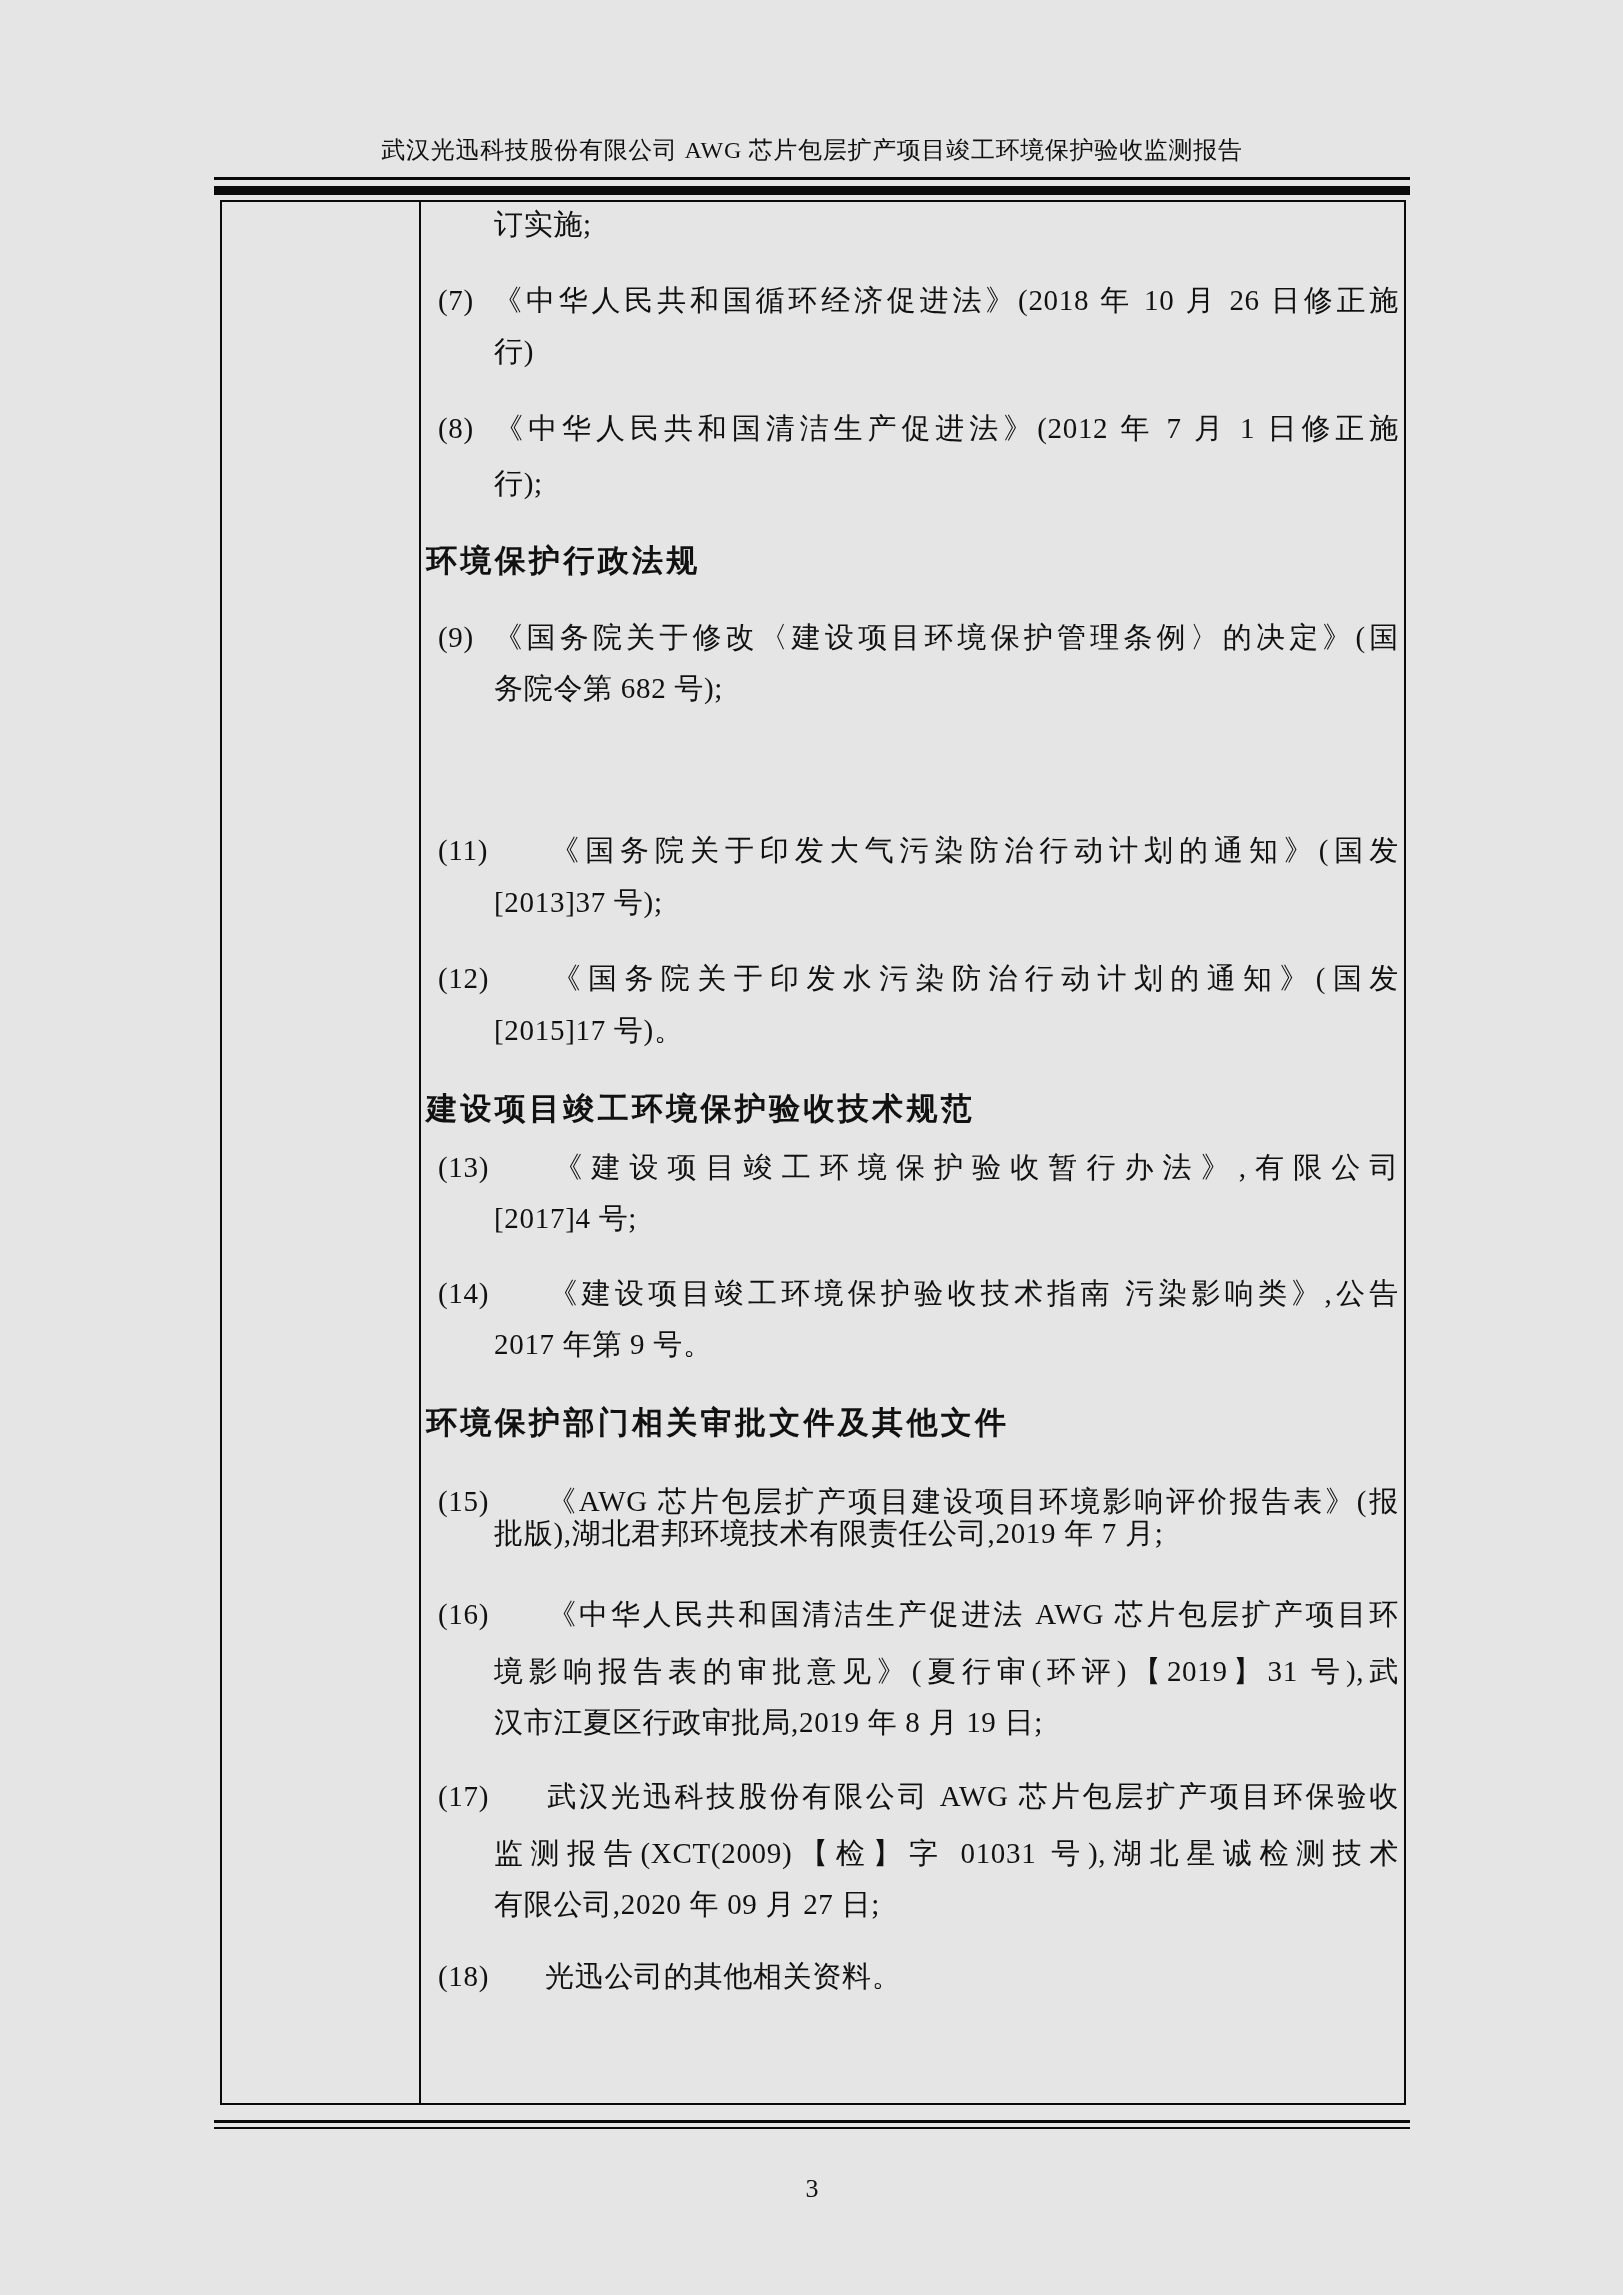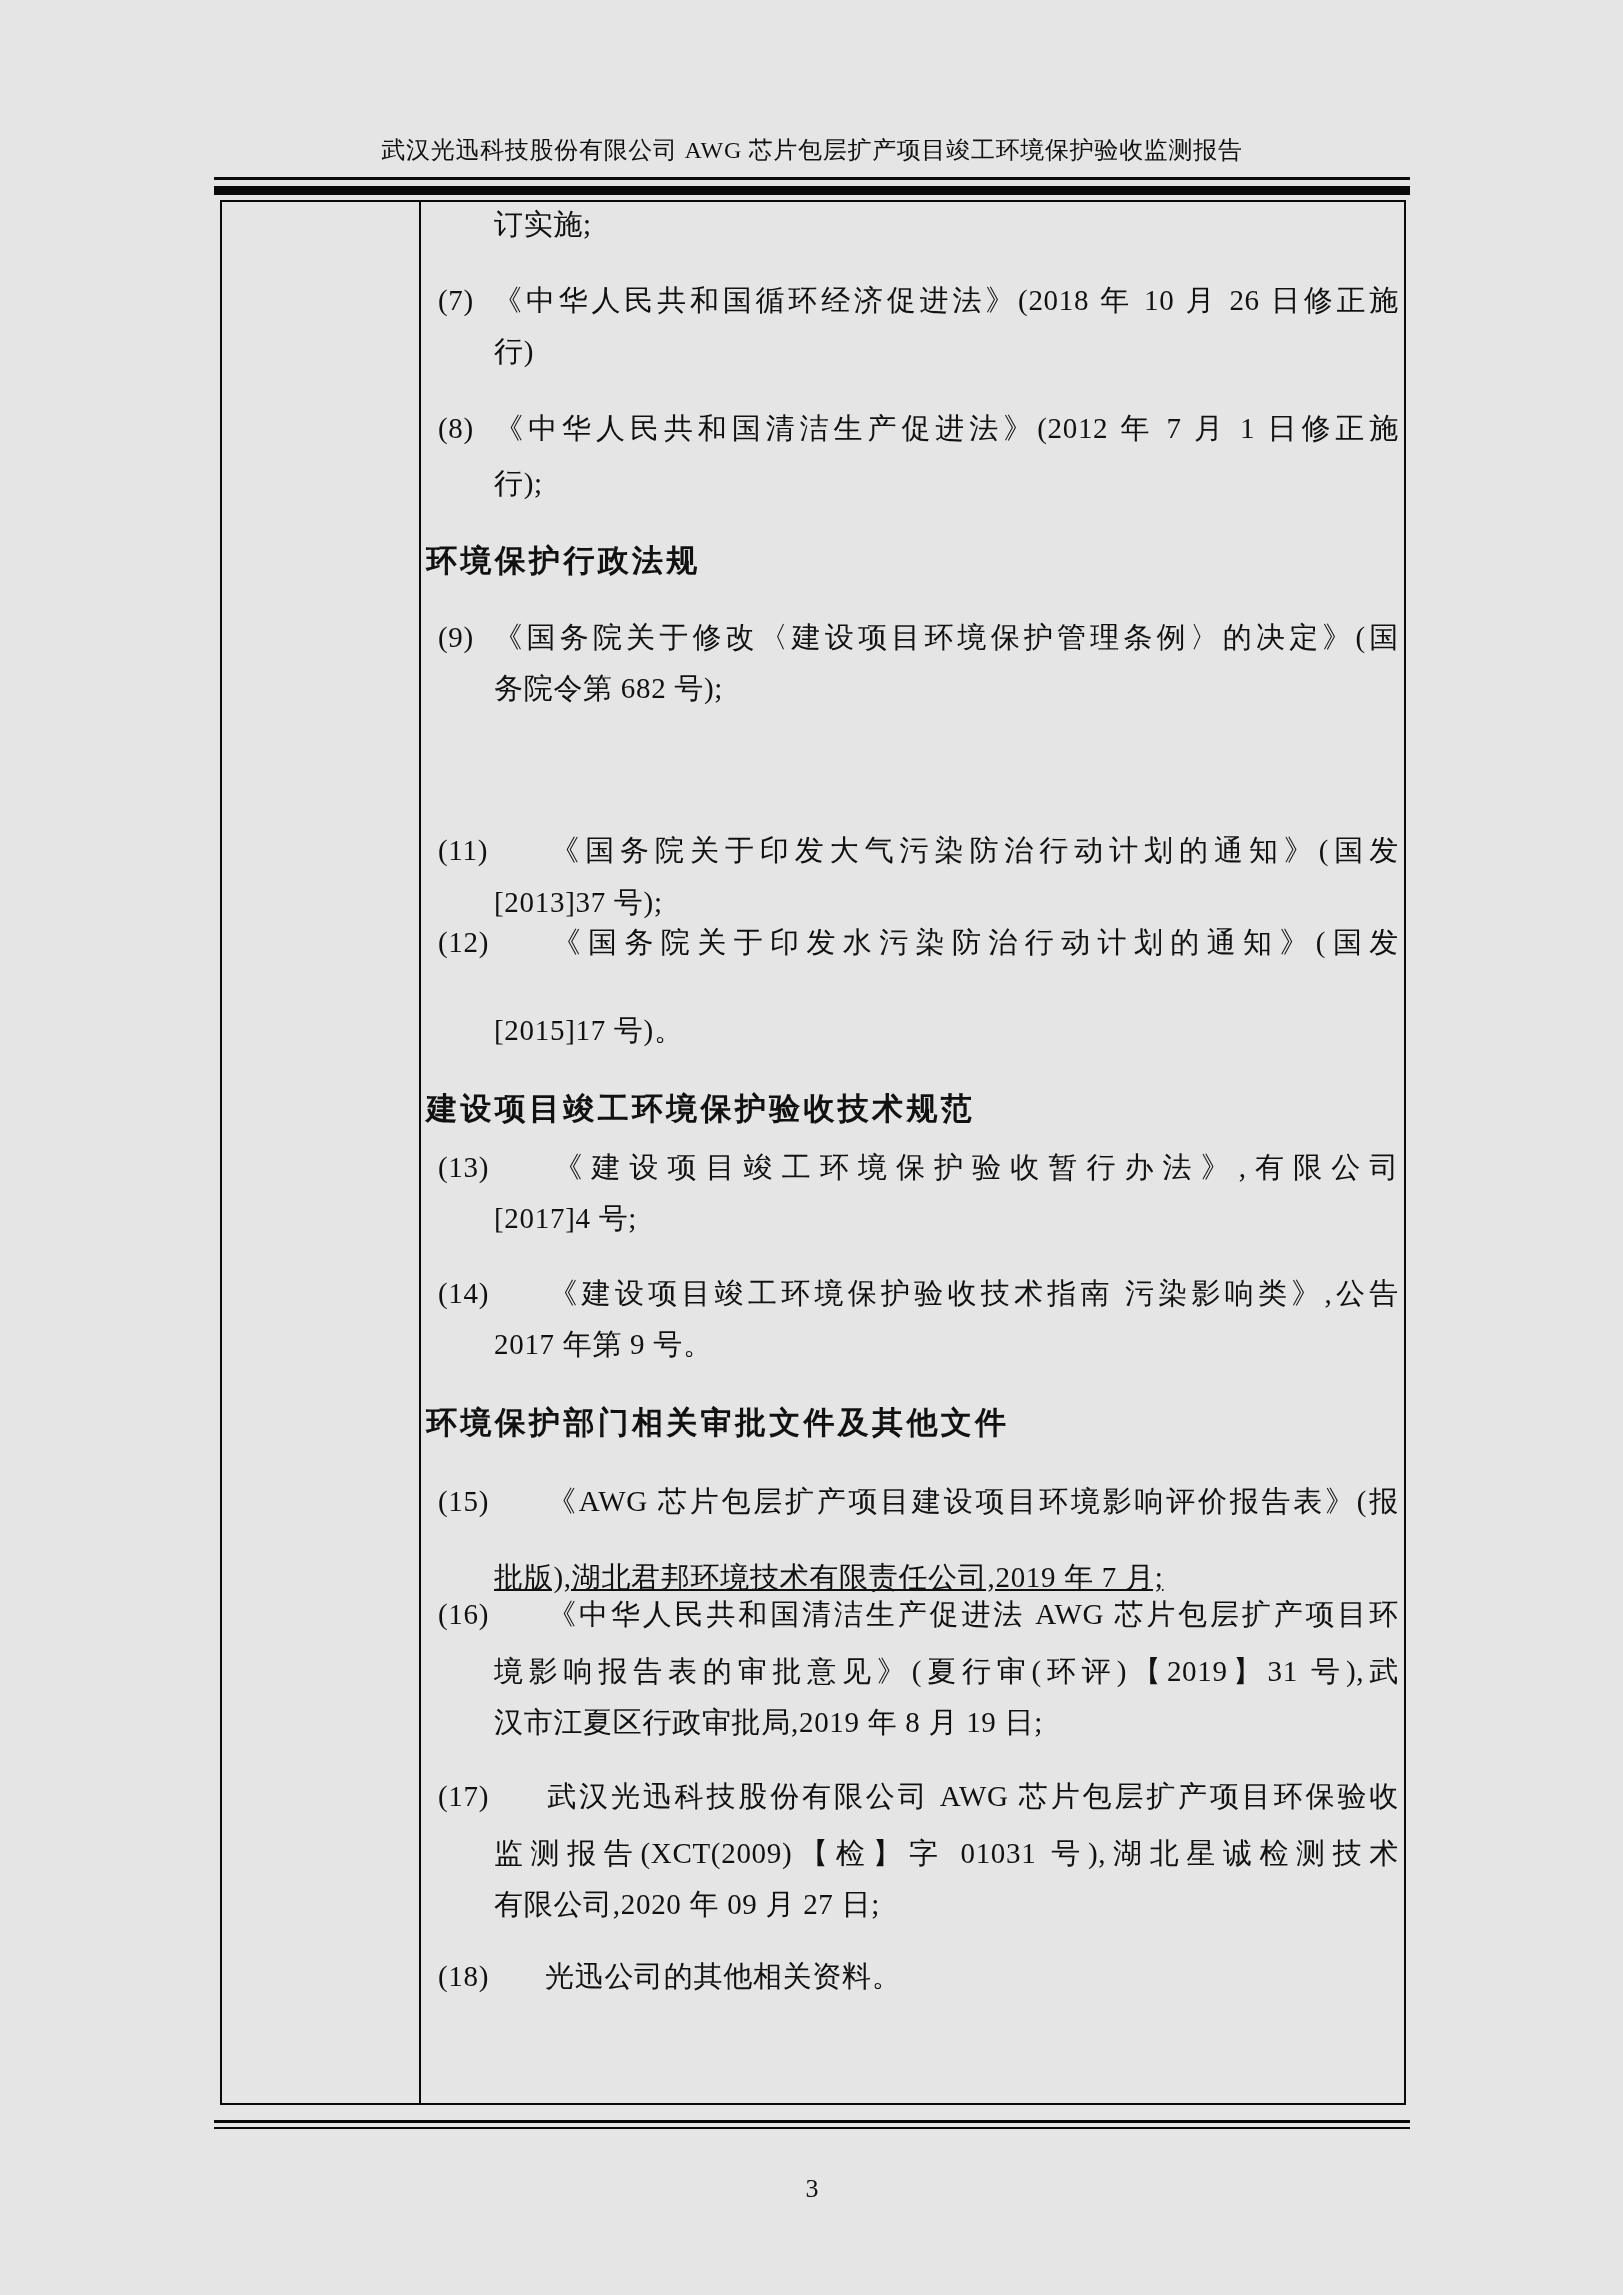--- a/index.html
+++ b/index.html
@@ -90,30 +90,30 @@
         <div class="line hang" style="top: -3.3px;">订实施;</div>
         <div class="line first just" style="top: 73px;"><span class="num narrow">(7)</span><span>《中华人民共和国循环经济促进法》(2018 年 10 月 26 日修正施</span></div>
         <div class="line hang" style="top: 124px;">行)</div>
         <div class="line first just" style="top: 201px;"><span class="num narrow">(8)</span><span>《中华人民共和国清洁生产促进法》(2012 年 7 月 1 日修正施</span></div>
         <div class="line hang" style="top: 256px;">行);</div>
         <div class="line heading" style="top: 333px;">环境保护行政法规</div>
         <div class="line first just" style="top: 410px;"><span class="num narrow">(9)</span><span>《国务院关于修改〈建设项目环境保护管理条例〉的决定》(国</span></div>
         <div class="line hang" style="top: 461px;">务院令第 682 号);</div>
         <div class="line first just" style="top: 623px;"><span class="num wide">(11)</span><span>《国务院关于印发大气污染防治行动计划的通知》(国发</span></div>
         <div class="line hang" style="top: 675px; text-align: right;">[2013]37 号);</div>
-        <div class="line first just" style="top: 715px;"><span class="num wide">(12)</span><span>《国务院关于印发水污染防治行动计划的通知》(国发</span></div>
+        <div class="line first just" style="top: 751px;"><span class="num wide">(12)</span><span>《国务院关于印发水污染防治行动计划的通知》(国发</span></div>
         <div class="line hang" style="top: 803px;">[2015]17 号)。</div>
         <div class="line heading" style="top: 881px;">建设项目竣工环境保护验收技术规范</div>
         <div class="line first just" style="top: 940px;"><span class="num wide">(13)</span><span>《建设项目竣工环境保护验收暂行办法》,有限公司</span></div>
         <div class="line hang" style="top: 991px;">[2017]4 号;</div>
         <div class="line first just" style="top: 1066px;"><span class="num wide">(14)</span><span>《建设项目竣工环境保护验收技术指南 污染影响类》,公告</span></div>
         <div class="line hang" style="top: 1117px;">2017 年第 9 号。</div>
         <div class="line heading" style="top: 1195px;">环境保护部门相关审批文件及其他文件</div>
         <div class="line first just" style="top: 1274px;"><span class="num wide">(15)</span><span>《AWG 芯片包层扩产项目建设项目环境影响评价报告表》(报</span></div>
-        <div class="line hang" style="top: 1350px; text-decoration: underline;">批版),湖北君邦环境技术有限责任公司,2019 年 7 月;</div>
+        <div class="line hang" style="top: 1306px;">批版),湖北君邦环境技术有限责任公司,2019 年 7 月;</div>
         <div class="line first just" style="top: 1387px;"><span class="num wide">(16)</span><span>《中华人民共和国清洁生产促进法 AWG 芯片包层扩产项目环</span></div>
         <div class="line hang just" style="top: 1444px;">境影响报告表的审批意见》(夏行审(环评)【2019】31 号),武</div>
         <div class="line hang" style="top: 1495px;">汉市江夏区行政审批局,2019 年 8 月 19 日;</div>
         <div class="line first just" style="top: 1569px;"><span class="num wide">(17)</span><span>武汉光迅科技股份有限公司 AWG 芯片包层扩产项目环保验收</span></div>
         <div class="line hang just" style="top: 1626px;">监测报告(XCT(2009)【检】字 01031 号),湖北星诚检测技术</div>
         <div class="line hang" style="top: 1677px;">有限公司,2020 年 09 月 27 日;</div>
         <div class="line first" style="top: 1749px;"><span class="num wide">(18)</span><span>光迅公司的其他相关资料。</span></div>
       </div>
   </div>
 

